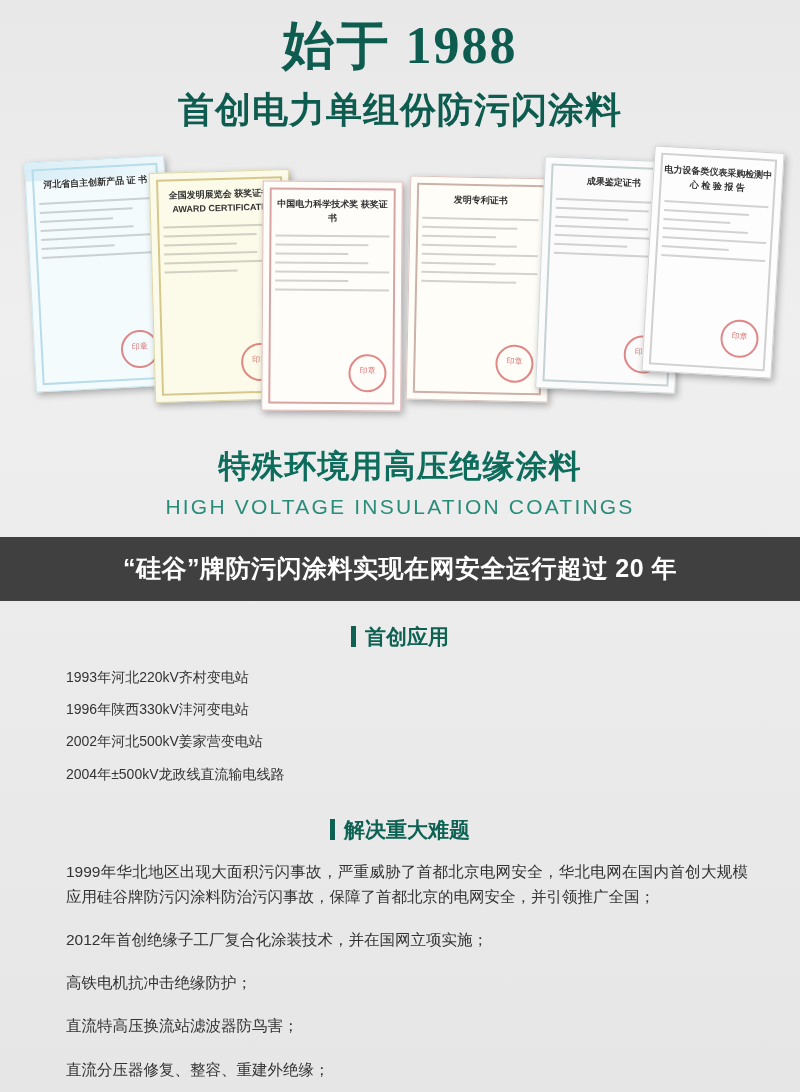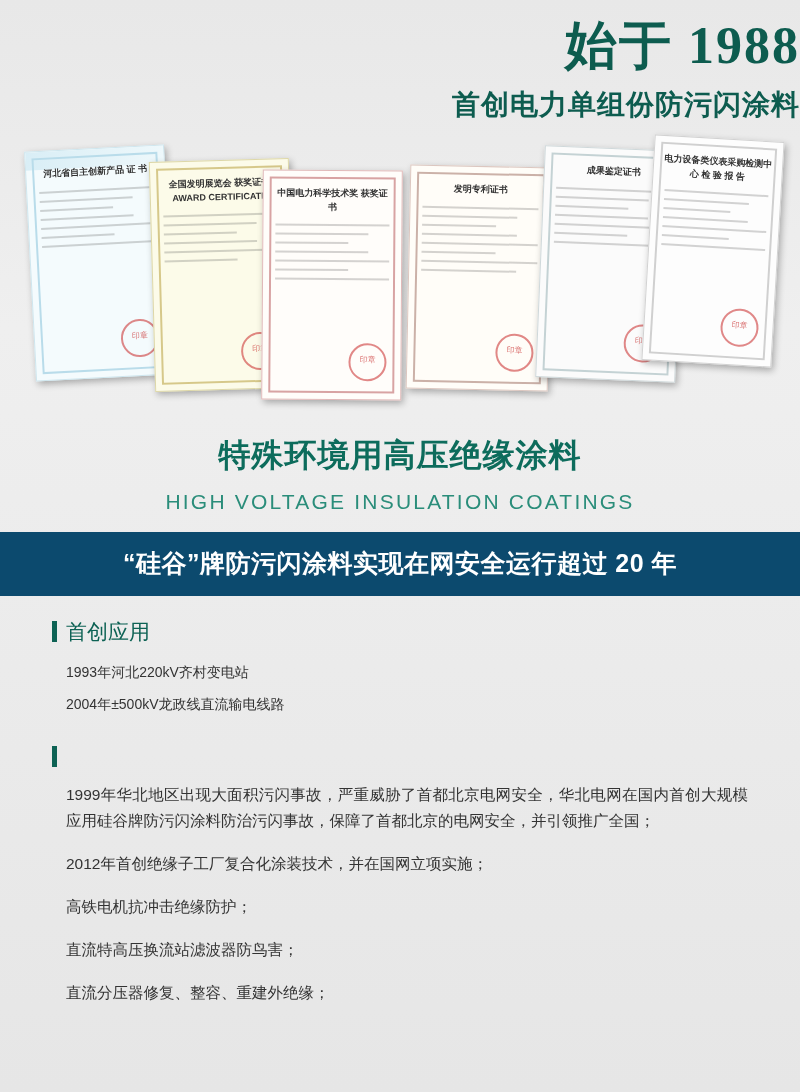--- a/index.html
+++ b/index.html
@@ -17,33 +17,33 @@
   }
   .page {
     width: 800px;
     height: 1092px;
     position: relative;
   }
 
   
   .header {
     padding-top: 16px;
-    text-align: right;
+    text-align: center;
   }
   .title-main {
     font-family: "Liberation Serif", serif;
     font-size: 52px;
     font-weight: bold;
     color: #0d5c4f;
     letter-spacing: 2px;
     line-height: 1.15;
   }
   .title-sub {
     margin-top: 10px;
-    font-size: 28px;
+    font-size: 36px;
     font-weight: bold;
     color: #0d5c4f;
     letter-spacing: 1px;
   }
 
   
   .certs {
     position: relative;
     height: 280px;
     margin-top: 14px;
@@ -119,51 +119,52 @@
     text-align: center;
     margin-top: 16px;
   }
   .gh-cn {
     font-size: 32px;
     font-weight: bold;
     color: #0d6c5c;
     letter-spacing: 1px;
   }
   .gh-en {
-    margin-top: 12px;
+    margin-top: 6px;
     font-size: 21px;
     color: #2a8d7a;
     letter-spacing: 2.2px;
   }
 
   
   .banner {
     margin-top: 18px;
     height: 64px;
-    background: #0c4a6e;
+    background: #404040;
     color: #ffffff;
     display: flex;
     align-items: center;
     justify-content: center;
     font-size: 25px;
     font-weight: bold;
     letter-spacing: 0.5px;
   }
 
   
   .content {
     padding: 22px 52px 0 52px;
   }
   .section-title {
     display: flex;
     align-items: center;
     color: #0d6254;
     font-size: 21px;
-    font-weight: normal;
+    font-weight: bold;
     margin-bottom: 10px;
+    justify-content: center;
   }
   .section-title .bar {
     display: inline-block;
     width: 5px;
     height: 21px;
     background: #0d6254;
     margin-right: 9px;
   }
   .list-item {
     font-size: 14px;
@@ -294,26 +295,29 @@
   </div>
 
   <div class="content">
 
     <div class="section-one">
       <div class="section-title">
         <span class="bar"></span>
         <span>首创应用</span>
       </div>
       <div class="list-item">1993年河北220kV齐村变电站</div>
+      <div class="list-item">1996年陕西330kV沣河变电站</div>
+      <div class="list-item">2002年河北500kV姜家营变电站</div>
       <div class="list-item">2004年±500kV龙政线直流输电线路</div>
     </div>
 
     <div class="section-two">
       <div class="section-title">
         <span class="bar"></span>
+        <span>解决重大难题</span>
       </div>
       <div class="para">1999年华北地区出现大面积污闪事故，严重威胁了首都北京电网安全，华北电网在国内首创大规模应用硅谷牌防污闪涂料防治污闪事故，保障了首都北京的电网安全，并引领推广全国；</div>
       <div class="para">2012年首创绝缘子工厂复合化涂装技术，并在国网立项实施；</div>
       <div class="para">高铁电机抗冲击绝缘防护；</div>
       <div class="para">直流特高压换流站滤波器防鸟害；</div>
       <div class="para">直流分压器修复、整容、重建外绝缘；</div>
 
     </div>
 
   </div>

